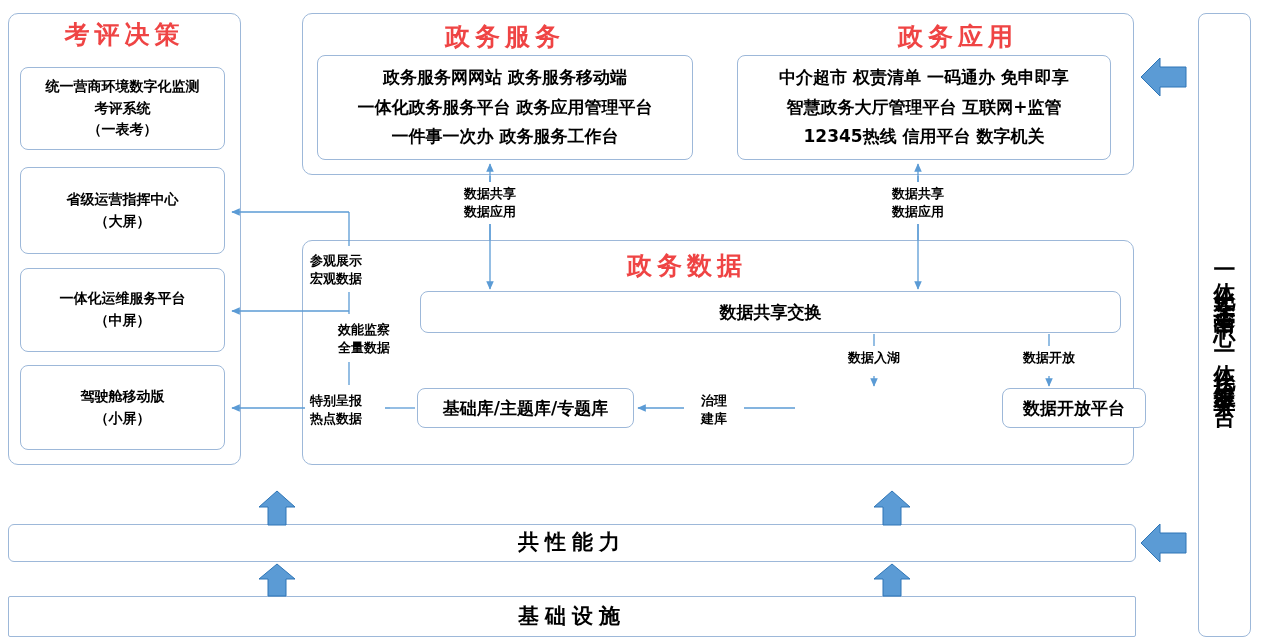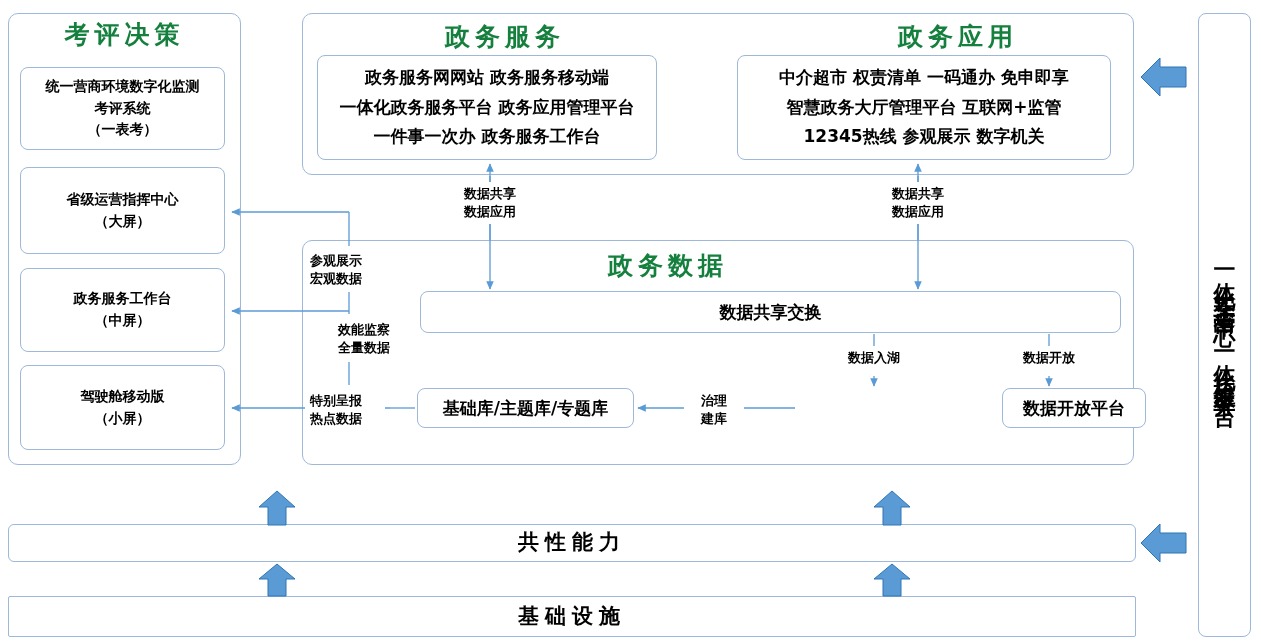--- a/index.html
+++ b/index.html
@@ -28,21 +28,21 @@
     line-height:1.3;
   }
   .rounded{ border-radius:10px; }
   .rounded-sm{ border-radius:8px; }
   .panel{ background:#fff; }
   .title{
     position:absolute;
     text-align:center;
     font-weight:bold;
     letter-spacing:5px;
-    color:#15803d;
+    color:#ef4444;
   }
   .bigtitle{ font-size:25px; }
   .bartitle{ font-size:21px; font-weight:bold; letter-spacing:6px; }
   .innerlist{
     font-size:17px;
     font-weight:bold;
     line-height:1.75;
   }
   .smallbox-text{ font-size:14px; font-weight:bold; line-height:1.55; }
   .chip{ font-size:17px; font-weight:bold; }
@@ -85,51 +85,51 @@
 考评系统
 （一表考）</div>
   </div>
 
   <div class="box rounded-sm" style="left:20px; top:167px; width:205px; height:87px;">
     <div class="smallbox-text" style="white-space:pre-line;">省级运营指挥中心
 （大屏）</div>
   </div>
 
   <div class="box rounded-sm" style="left:20px; top:268px; width:205px; height:84px;">
-    <div class="smallbox-text" style="white-space:pre-line;">政务服务工作台
+    <div class="smallbox-text" style="white-space:pre-line;">一体化运维服务平台
 （中屏）</div>
   </div>
 
   <div class="box rounded-sm" style="left:20px; top:365px; width:205px; height:85px;">
     <div class="smallbox-text" style="white-space:pre-line;">驾驶舱移动版
 （小屏）</div>
   </div>
 
   <div class="box rounded panel" style="left:302px; top:13px; width:832px; height:162px;"></div>
 
   <div class="title bigtitle" style="left:315px; top:20px; width:380px;">政务服务</div>
-  <div class="box rounded-sm" style="left:317px; top:55px; width:340px; height:105px;">
+  <div class="box rounded-sm" style="left:317px; top:55px; width:376px; height:105px;">
     <div class="innerlist">
       <div>政务服务网网站 政务服务移动端</div>
       <div>一体化政务服务平台 政务应用管理平台</div>
       <div>一件事一次办 政务服务工作台</div>
     </div>
   </div>
 
   <div class="title bigtitle" style="left:769px; top:20px; width:378px;">政务应用</div>
   <div class="box rounded-sm" style="left:737px; top:55px; width:374px; height:105px;">
     <div class="innerlist">
       <div>中介超市 权责清单 一码通办 免申即享</div>
       <div>智慧政务大厅管理平台 互联网+监管</div>
-      <div>12345热线 参观展示 数字机关</div>
+      <div>12345热线 信用平台 数字机关</div>
     </div>
   </div>
 
   <div class="box rounded panel" style="left:302px; top:240px; width:832px; height:225px;"></div>
-  <div class="title bigtitle" style="left:302px; top:249px; width:732px;">政务数据</div>
+  <div class="title bigtitle" style="left:302px; top:249px; width:732px;padding-left:19px;">政务数据</div>
 
   <div class="box rounded-sm" style="left:420px; top:291px; width:701px; height:42px;">
     <div class="chip">数据共享交换</div>
   </div>
 
   <div class="box rounded-sm" style="left:417px; top:388px; width:217px; height:40px;">
     <div class="chip">基础库/主题库/专题库</div>
   </div>
 
 

